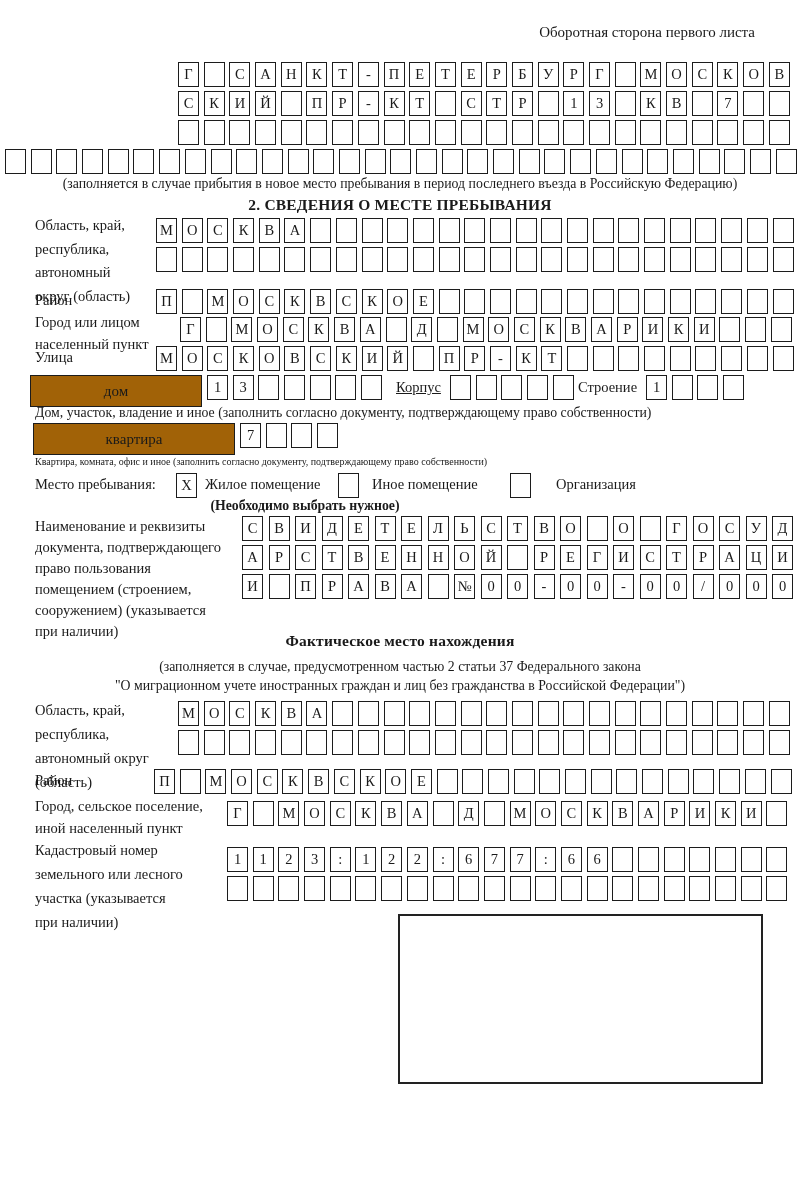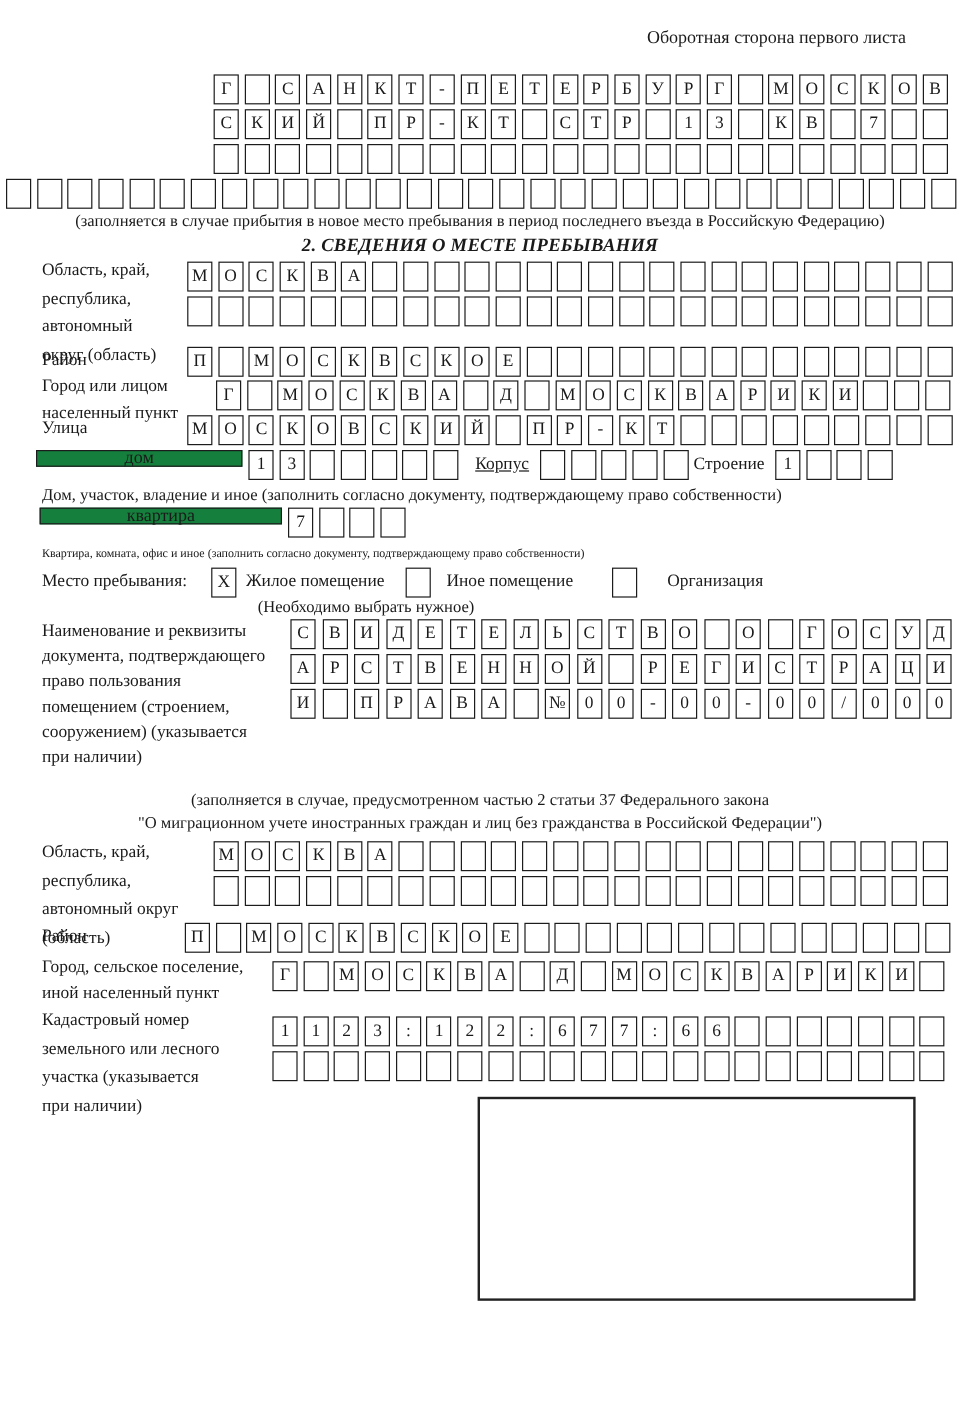--- a/index.html
+++ b/index.html
@@ -12,22 +12,22 @@
   .note{font-size:13.8px;text-align:center;white-space:pre-line;}
   .title{font-size:15.5px;font-weight:bold;text-align:center;letter-spacing:.2px;}
   .grid{display:flex;gap:4.7px;}
   .grid.wgap{gap:5.5px;}
   .cell{
     flex:0 0 21px;width:21px;height:25px;box-sizing:border-box;
     border:1.6px solid #1c1c1c;display:flex;align-items:center;justify-content:center;
     font-size:14.5px;background:#fff;
   }
   .bigbox{
-    box-sizing:border-box;border:1.6px solid #1c1c1c;height:14px;
-    display:flex;align-items:center;justify-content:center;font-size:15px;background:#15803d;
+    box-sizing:border-box;border:1.6px solid #1c1c1c;height:32px;
+    display:flex;align-items:center;justify-content:center;font-size:15px;background:#a16207;
   }
   .inline-lbl{font-size:14.5px;white-space:nowrap;}
   .stamp{box-sizing:border-box;border:2px solid #222;background:#fff;}
 </style>
 </head>
 <body>
 
 <div class="page">
 
   <div class="abs" style="top:24px;right:45px;font-size:15px;">Оборотная сторона первого листа</div>
@@ -138,21 +138,21 @@
       <div class="cell"></div>
       <div class="cell"></div>
       <div class="cell"></div>
       <div class="cell"></div>
       <div class="cell"></div>
       <div class="cell"></div>
       <div class="cell"></div>
     </div>
   <div class="abs note" style="left:10px;top:176px;width:780px;">(заполняется в случае прибытия в новое место пребывания в период последнего въезда в Российскую Федерацию)</div>
 
-  <div class="abs title" style="left:0;top:196px;width:800px;font-style:italic;">2. СВЕДЕНИЯ О МЕСТЕ ПРЕБЫВАНИЯ</div>
+  <div class="abs title" style="left:0;top:196px;width:800px;">2. СВЕДЕНИЯ О МЕСТЕ ПРЕБЫВАНИЯ</div>
 
   <div class="abs lbl" style="left:35px;top:214px;width:145px;line-height:23.5px;">Область, край,
 республика,
 автономный
 округ (область)</div>
   <div class="abs grid" style="left:156px;top:218px;">
       <div class="cell">М</div>
       <div class="cell">О</div>
       <div class="cell">С</div>
       <div class="cell">К</div>
@@ -329,21 +329,21 @@
     </div>
   <div class="abs" style="left:35px;top:456px;font-size:10px;">Квартира, комната, офис и иное (заполнить согласно документу, подтверждающему право собственности)</div>
 
   <div class="abs inline-lbl" style="left:35px;top:476px;">Место пребывания:</div>
   <div class="abs cell" style="left:176px;top:473px;">Х</div>
   <div class="abs inline-lbl" style="left:205px;top:476px;">Жилое помещение</div>
   <div class="abs cell" style="left:338px;top:473px;"></div>
   <div class="abs inline-lbl" style="left:372px;top:476px;">Иное помещение</div>
   <div class="abs cell" style="left:510px;top:473px;"></div>
   <div class="abs inline-lbl" style="left:556px;top:476px;">Организация</div>
-  <div class="abs note" style="left:210px;top:498px;width:190px;">(Необходимо выбрать нужное)</div>
+  <div class="abs note" style="left:210px;top:498px;width:190px;font-weight:bold;">(Необходимо выбрать нужное)</div>
 
   <div class="abs lbl" style="left:35px;top:516px;width:215px;line-height:21px;">Наименование и реквизиты
 документа, подтверждающего
 право пользования
 помещением (строением,
 сооружением) (указывается
 при наличии)</div>
   <div class="abs grid wgap" style="left:242px;top:516px;">
       <div class="cell">С</div>
       <div class="cell">В</div>
@@ -407,20 +407,21 @@
       <div class="cell">0</div>
       <div class="cell">-</div>
       <div class="cell">0</div>
       <div class="cell">0</div>
       <div class="cell">/</div>
       <div class="cell">0</div>
       <div class="cell">0</div>
       <div class="cell">0</div>
     </div>
 
+  <div class="abs title" style="left:0;top:632px;width:800px;">Фактическое место нахождения</div>
   <div class="abs note" style="left:10px;top:658px;width:780px;line-height:18.5px;">(заполняется в случае, предусмотренном частью 2 статьи 37 Федерального закона
 "О миграционном учете иностранных граждан и лиц без гражданства в Российской Федерации")</div>
 
   <div class="abs lbl" style="left:35px;top:698px;width:150px;line-height:24px;">Область, край,
 республика,
 автономный округ
 (область)</div>
   <div class="abs grid" style="left:178px;top:701px;">
       <div class="cell">М</div>
       <div class="cell">О</div>

